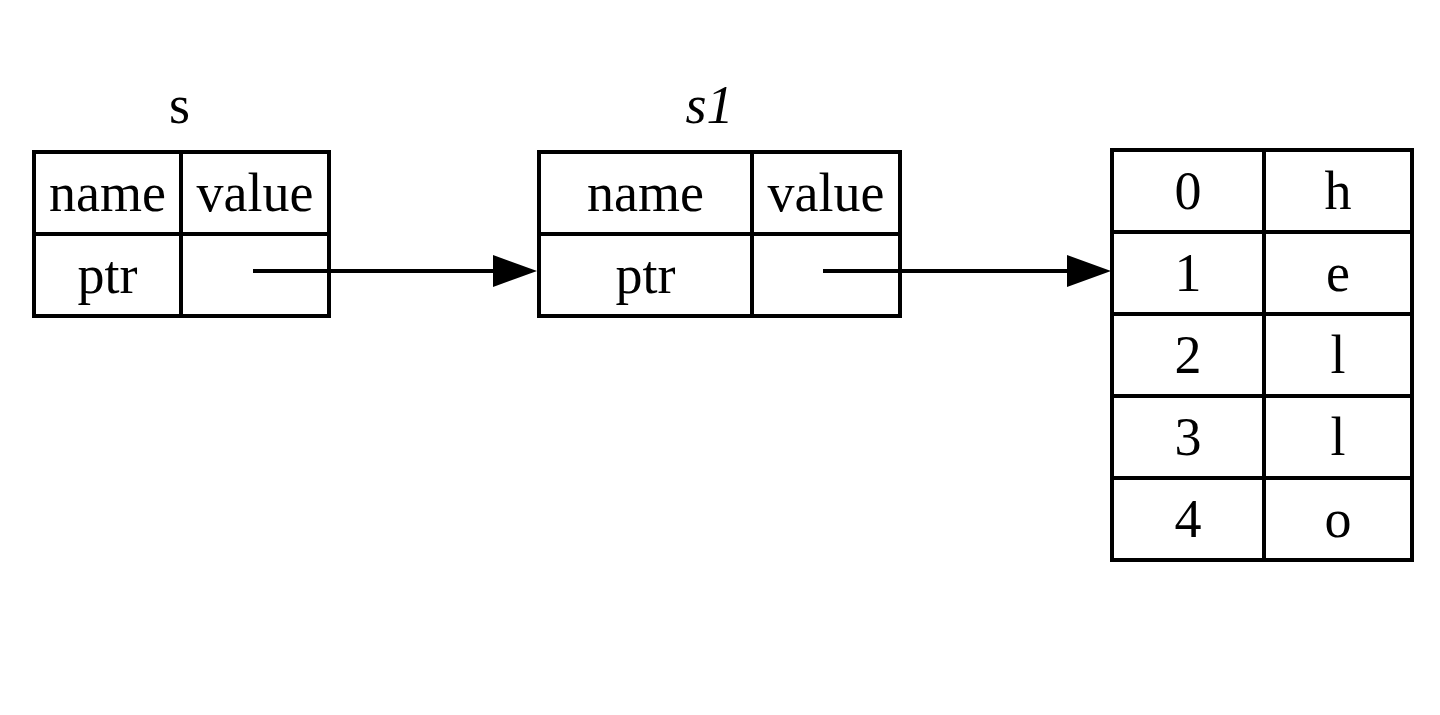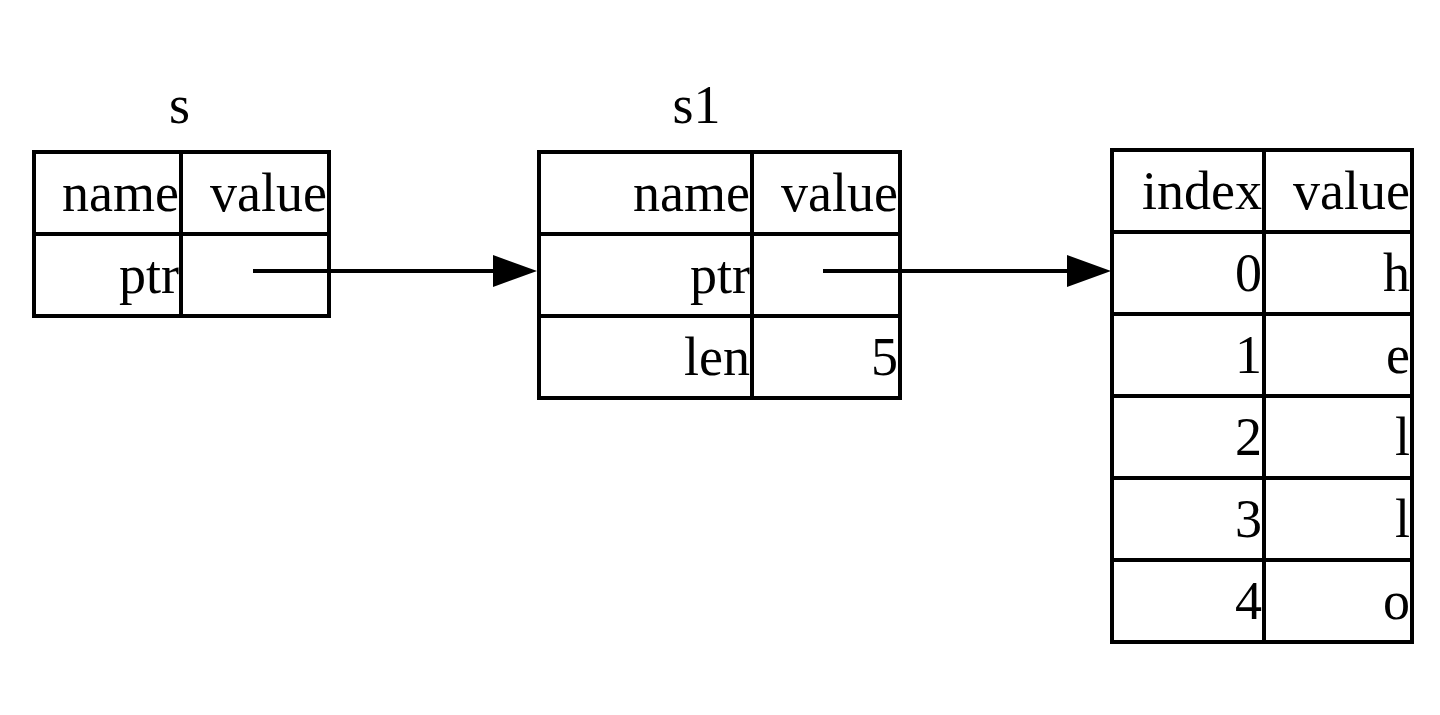--- a/index.html
+++ b/index.html
@@ -24,21 +24,21 @@
     color: #000000;
   }
   table.memtable {
     position: absolute;
     border-collapse: collapse;
     table-layout: fixed;
     background: transparent;
   }
   table.memtable td {
     border: 4px solid #000000;
-    text-align: right;
+    text-align: center;
     vertical-align: middle;
     font-size: 54px;
     line-height: 1;
     padding: 0;
     overflow: hidden;
   }
   table.memtable tr { height: 82px; }
 
   
   #table-s { left: 32px; top: 150px; }
@@ -49,21 +49,21 @@
   #table-s1 { left: 537px; top: 150px; }
   #table-s1 col.c1 { width: 213px; }
   #table-s1 col.c2 { width: 148px; }
 
   
   #table-heap { left: 1110px; top: 148px; }
   #table-heap col.c1 { width: 152px; }
   #table-heap col.c2 { width: 148px; }
 
   #title-s  { left: 32px;  top: 76px; width: 295px; }
-  #title-s1 { left: 516px; top: 76px; width: 361px; }
+  #title-s1 { left: 529px; top: 76px; width: 361px; font-style: italic; }
 
   .arrow-line {
     position: absolute;
     height: 4px;
     background: #000000;
   }
   .arrow-head {
     position: absolute;
     width: 0;
     height: 0;
@@ -109,37 +109,29 @@
       </colgroup>
     <tbody>
         <tr>
       <td>name</td>
       <td>value</td>
     </tr>
     <tr>
       <td>ptr</td>
       <td></td>
     </tr>
-    <tr>
-      <td>len</td>
-      <td>5</td>
-    </tr>
   </tbody>
     </table>
 
   <table id="table-heap" class="memtable">
     <colgroup>
         <col class="c1">
         <col class="c2">
       </colgroup>
     <tbody>
-        <tr>
-      <td>index</td>
-      <td>value</td>
-    </tr>
     <tr>
       <td>0</td>
       <td>h</td>
     </tr>
     <tr>
       <td>1</td>
       <td>e</td>
     </tr>
     <tr>
       <td>2</td>

